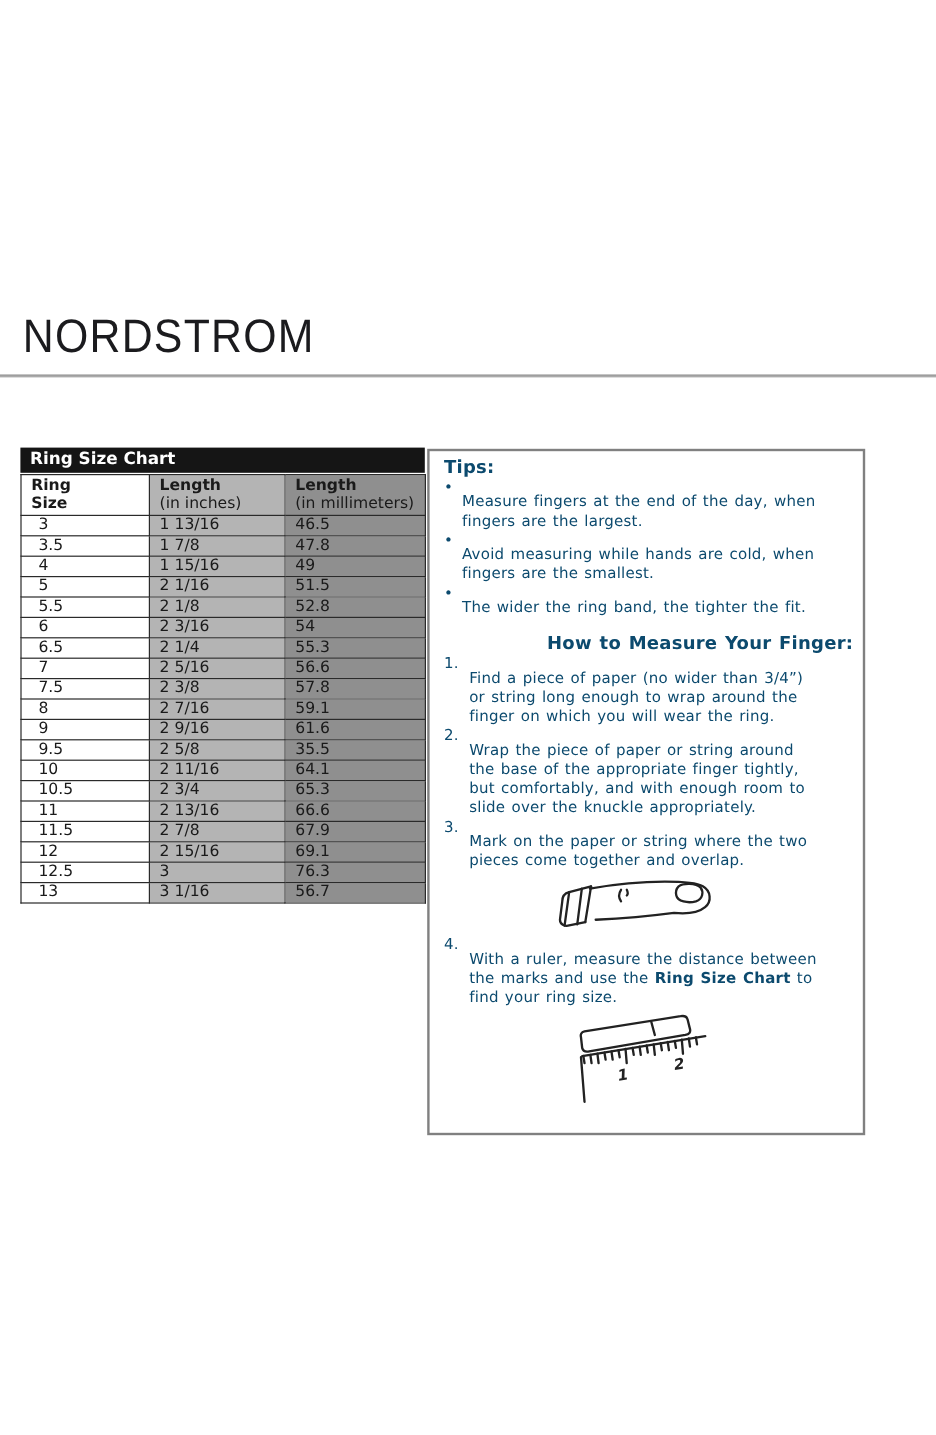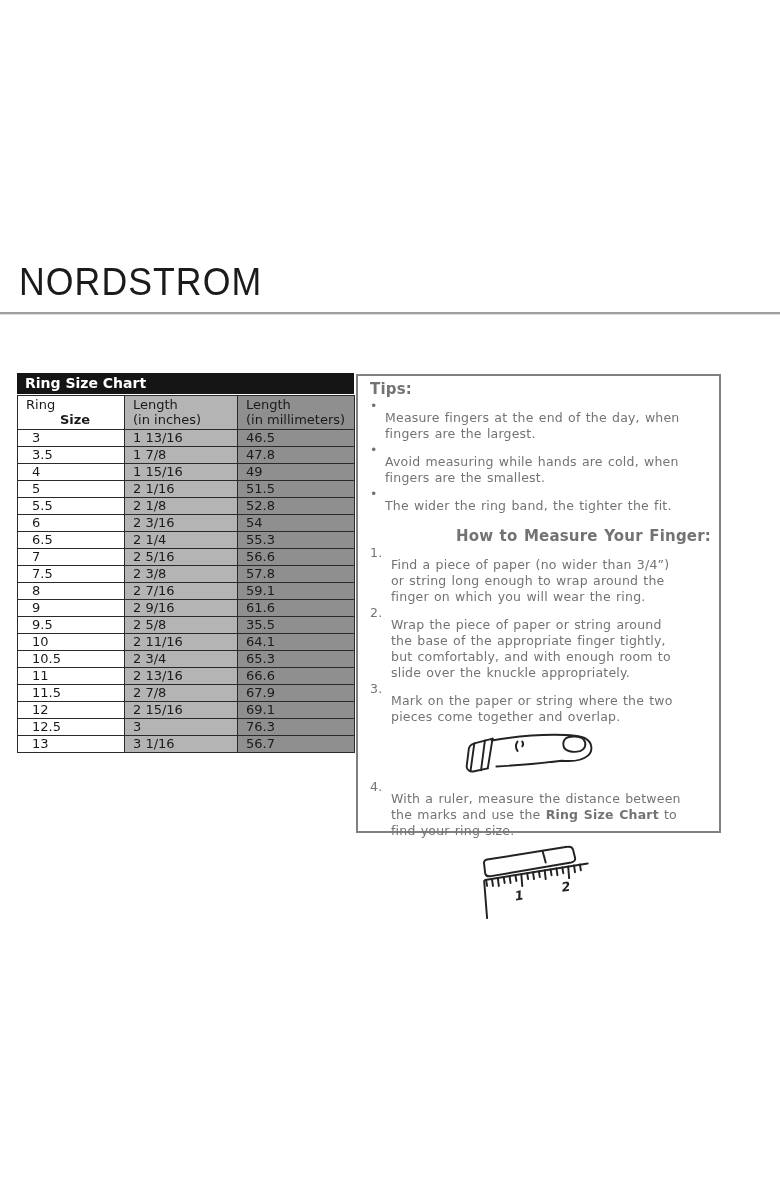--- a/index.html
+++ b/index.html
@@ -28,30 +28,30 @@
   table.rs th,table.rs td{
     border:1px solid #2a2a2a;font-size:13px;text-align:left;
     overflow:hidden;white-space:nowrap;
   }
   table.rs th{padding:1px 0 2px 8px;line-height:15px;vertical-align:top;}
   table.rs td{height:15px;line-height:15px;padding:0 0 1px 8px;}
   table.rs td.c0{padding-left:14px;}
   .c0{background:#ffffff;}
   .c1{background:#b4b4b4;}
   .c2{background:#8f8f8f;}
-  th .tl{display:block;font-weight:normal;}
+  th .tl{display:block;font-weight:bold;}
   th .sb{display:block;font-weight:normal;}
-  th.c0 .sb{font-weight:bold;text-align:center;}
+  th.c0 .sb{font-weight:bold;}
   col.w0{width:107px;}col.w1{width:113px;}col.w2{width:117px;}
   
   .panel{
-    position:absolute;left:356px;top:374px;width:365px;height:459px;
+    position:absolute;left:356px;top:374px;width:365px;height:572px;
     border:2px solid #808080;box-sizing:border-box;
     padding:4px 8px 6px 12px;font-size:12.5px;line-height:16px;
-    letter-spacing:0.2px;word-spacing:1px;color:#737373;
+    letter-spacing:0.2px;word-spacing:1px;color:#0c4a6e;
   }
   .hd{font-weight:bold;font-size:15px;line-height:18px;letter-spacing:0.2px;}
   .hd2{margin-top:13px;text-align:right;}
   .hang{display:flex;align-items:flex-start;}
   .hang .marker{flex:none;width:15px;}
   .hang .num{flex:none;width:21px;}
   .hang .txt{flex:1;white-space:pre-line;margin-top:12px;}
   .fig-finger{display:block;margin:4px 0 2px 85px;}
   .fig-ruler{display:block;margin:1px 0 0 101px;}
 </style>

